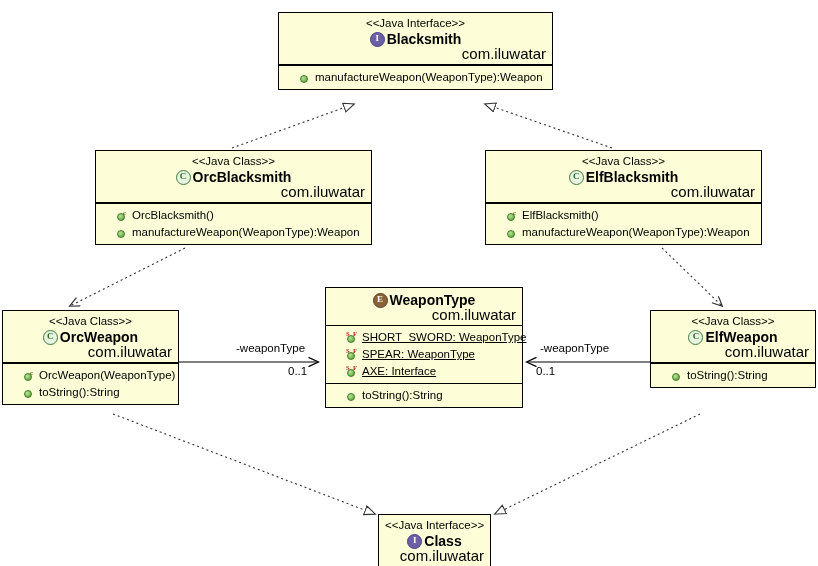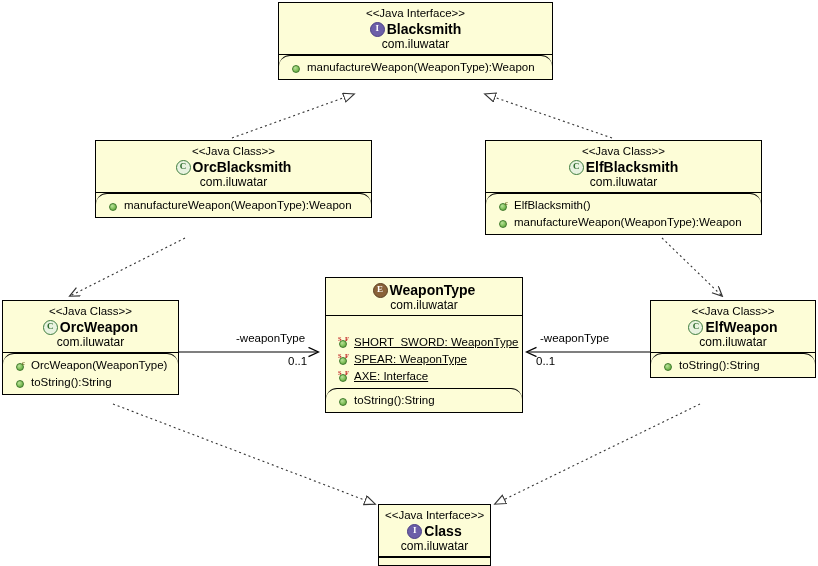--- a/index.html
+++ b/index.html
@@ -10,21 +10,21 @@
   }
   body {
     width: 818px;
     height: 566px;
     position: relative;
     font-family: "Liberation Sans", sans-serif;
     overflow: hidden;
   }
   #canvas {
     position: absolute;
-    left: 0; top: 0;
+    left: 0; top: 10px;
     width: 818px;
     height: 432px;
   }
   #edges {
     position: absolute;
     left: 0; top: 0;
     width: 818px;
     height: 566px;
     z-index: 1;
   }
@@ -51,33 +51,32 @@
     font-weight: bold;
     color: #000000;
     line-height: 18px;
     white-space: nowrap;
     display: flex;
     align-items: center;
     justify-content: center;
     gap: 2px;
   }
   .uml-pkg {
-    font-size: 12px;
+    font-size: 15px;
     color: #000000;
     line-height: 12px;
     white-space: nowrap;
+    text-align: right;
   }
   .uml-compartment {
     border-top: 1px solid #000000;
-    padding: 3px 0 3px 8px;
-    border-radius: 11px;
+    padding: 3px 0 3px 16px;
   }
   .uml-compartment.first-comp {
     border-top: none;
-    margin-top: 15px;
   }
   .uml-empty {
     height: 7px;
     border-top: 1px solid #000000;
   }
   .uml-member {
     font-size: 11.5px;
     color: #000000;
     line-height: 17px;
     white-space: nowrap;
@@ -255,20 +254,27 @@
         <span class="type-icon cls">
             <span>C</span>
           </span>
         <span>OrcBlacksmith</span>
       </div>
       <div class="uml-pkg">com.iluwatar</div>
     </div>
     <div class="uml-compartment">
       <div class="uml-member">
         <span class="mem-icon">
+          <span class="ball"></span>
+            <span class="sup sup-c">c</span>
+        </span>
+        <span class="mtext">OrcBlacksmith()</span>
+      </div>
+      <div class="uml-member">
+        <span class="mem-icon">
             <span class="ball"></span>
           </span>
         <span class="mtext">manufactureWeapon(WeaponType):Weapon</span>
       </div>
     </div>
   </div>
 
   <div class="uml-node" style="left:485px; top:140px; width:277px;">
     <div class="uml-header">
       <div class="uml-stereotype">&lt;&lt;Java Class&gt;&gt;</div>

